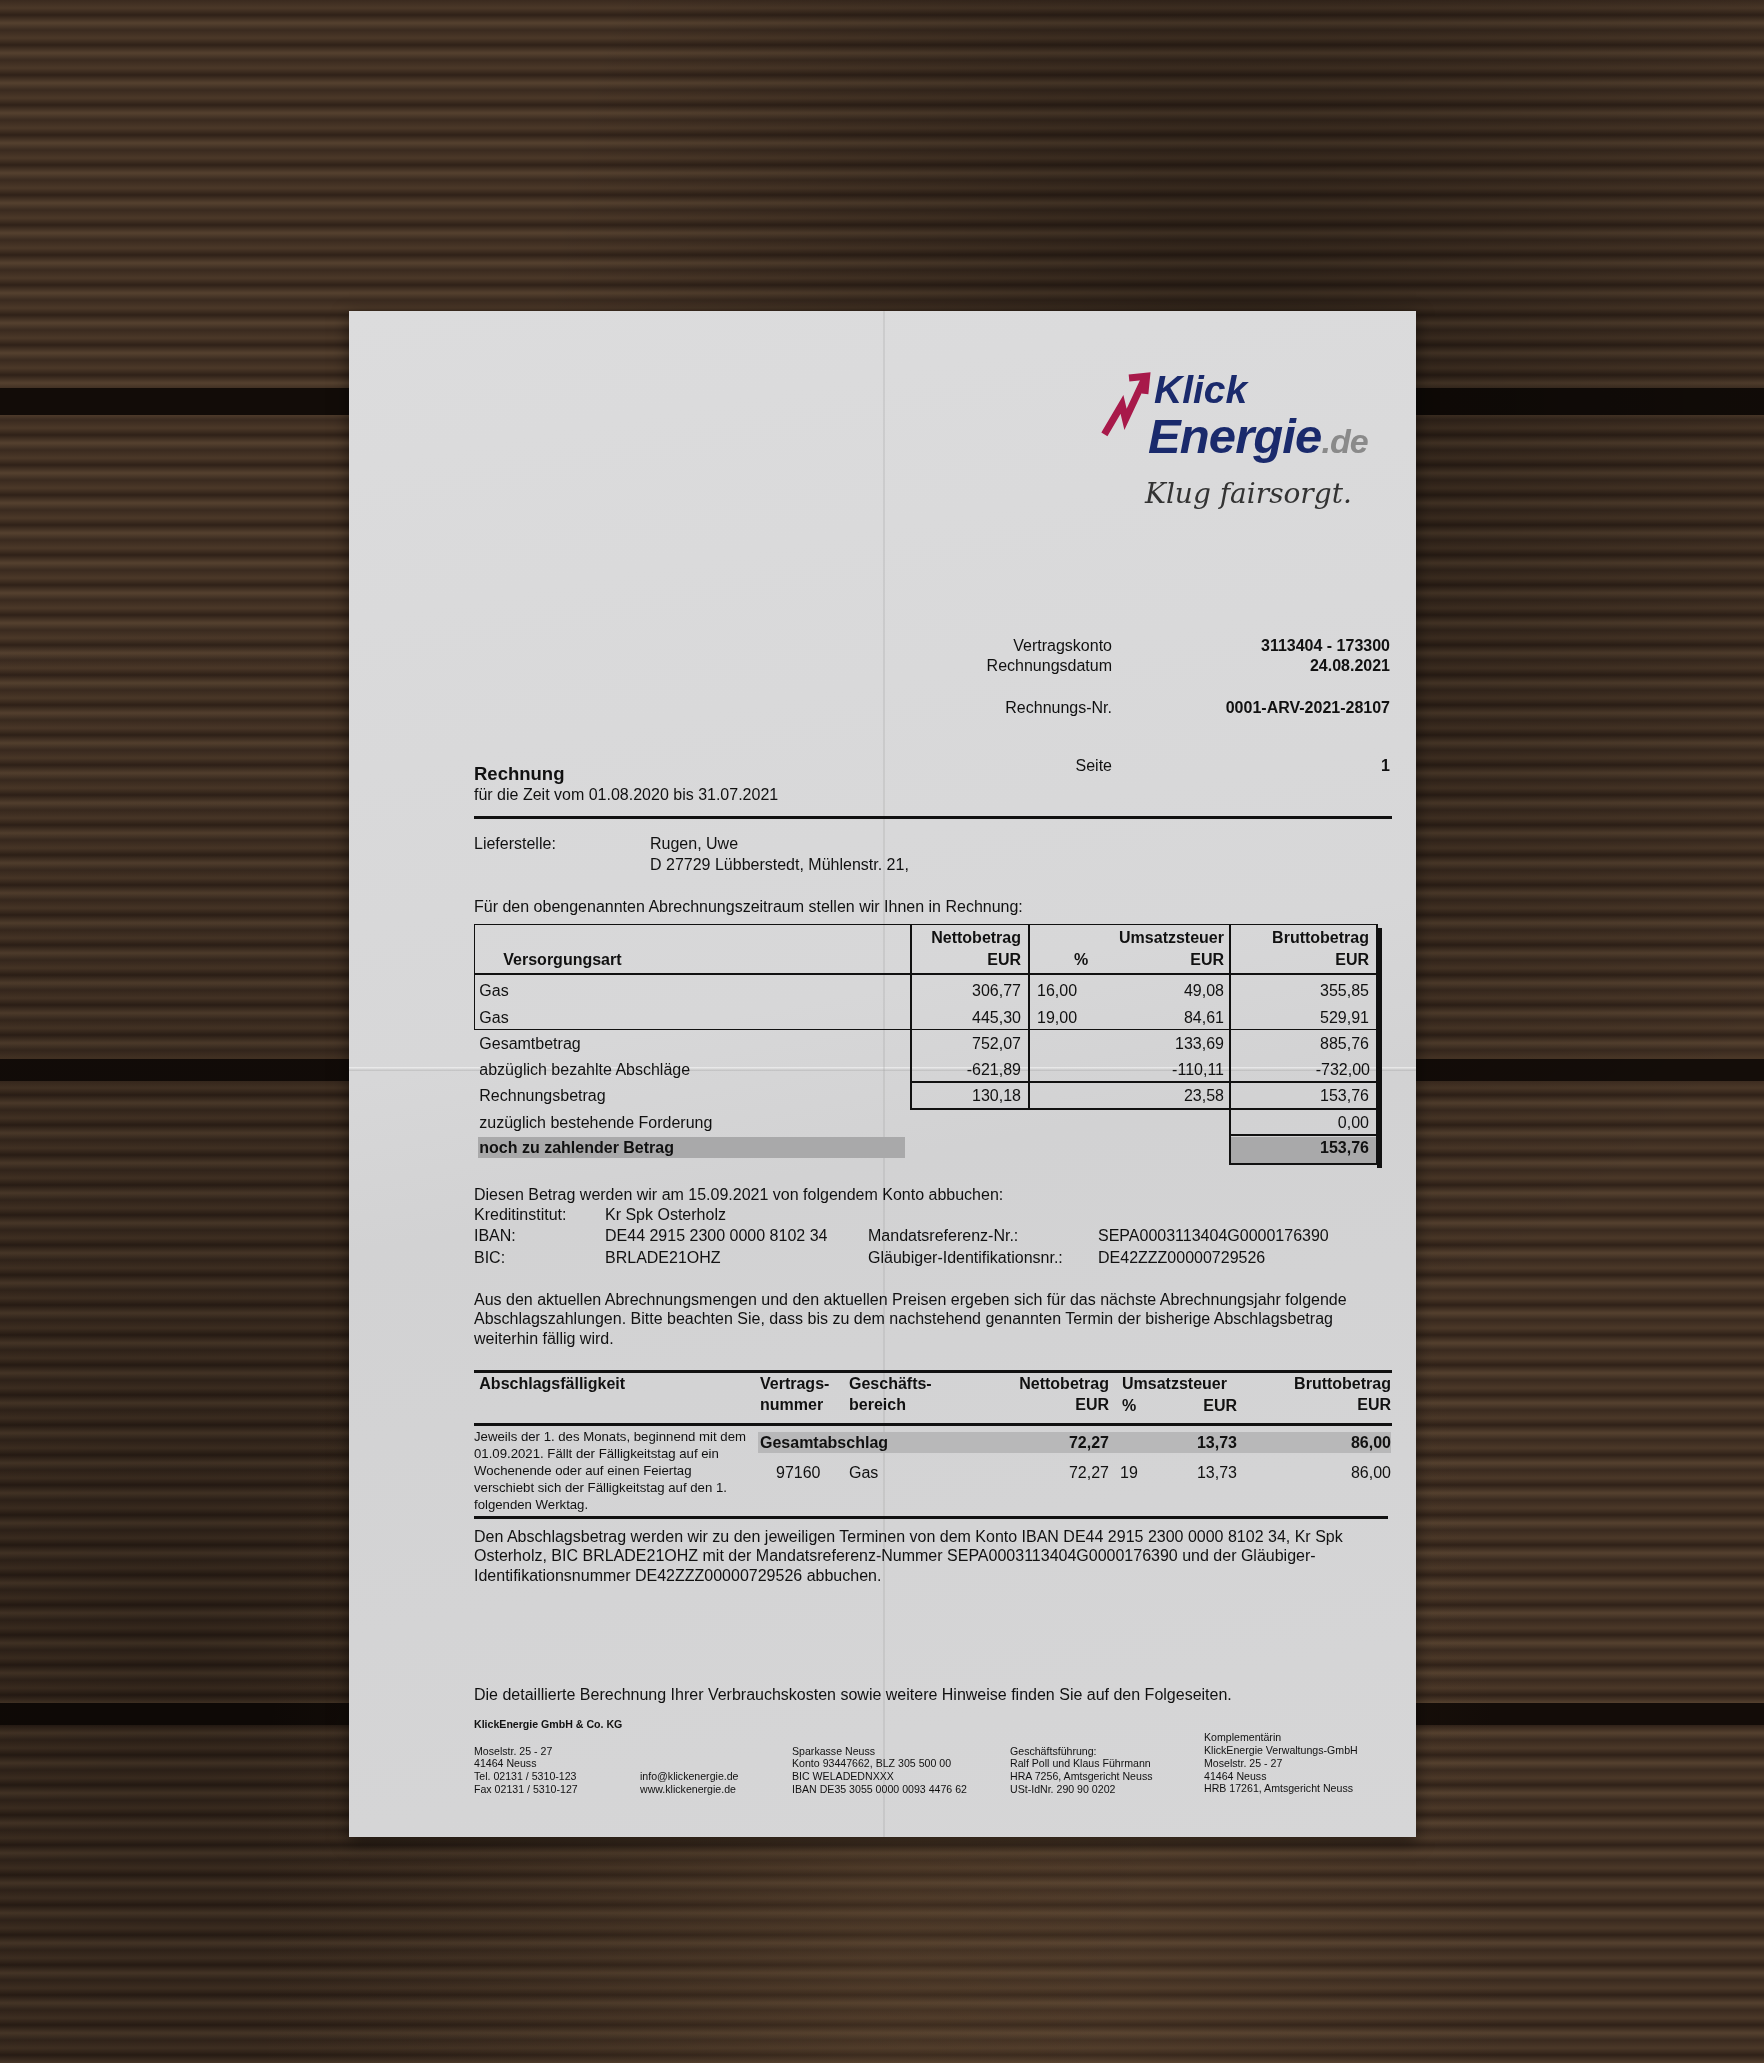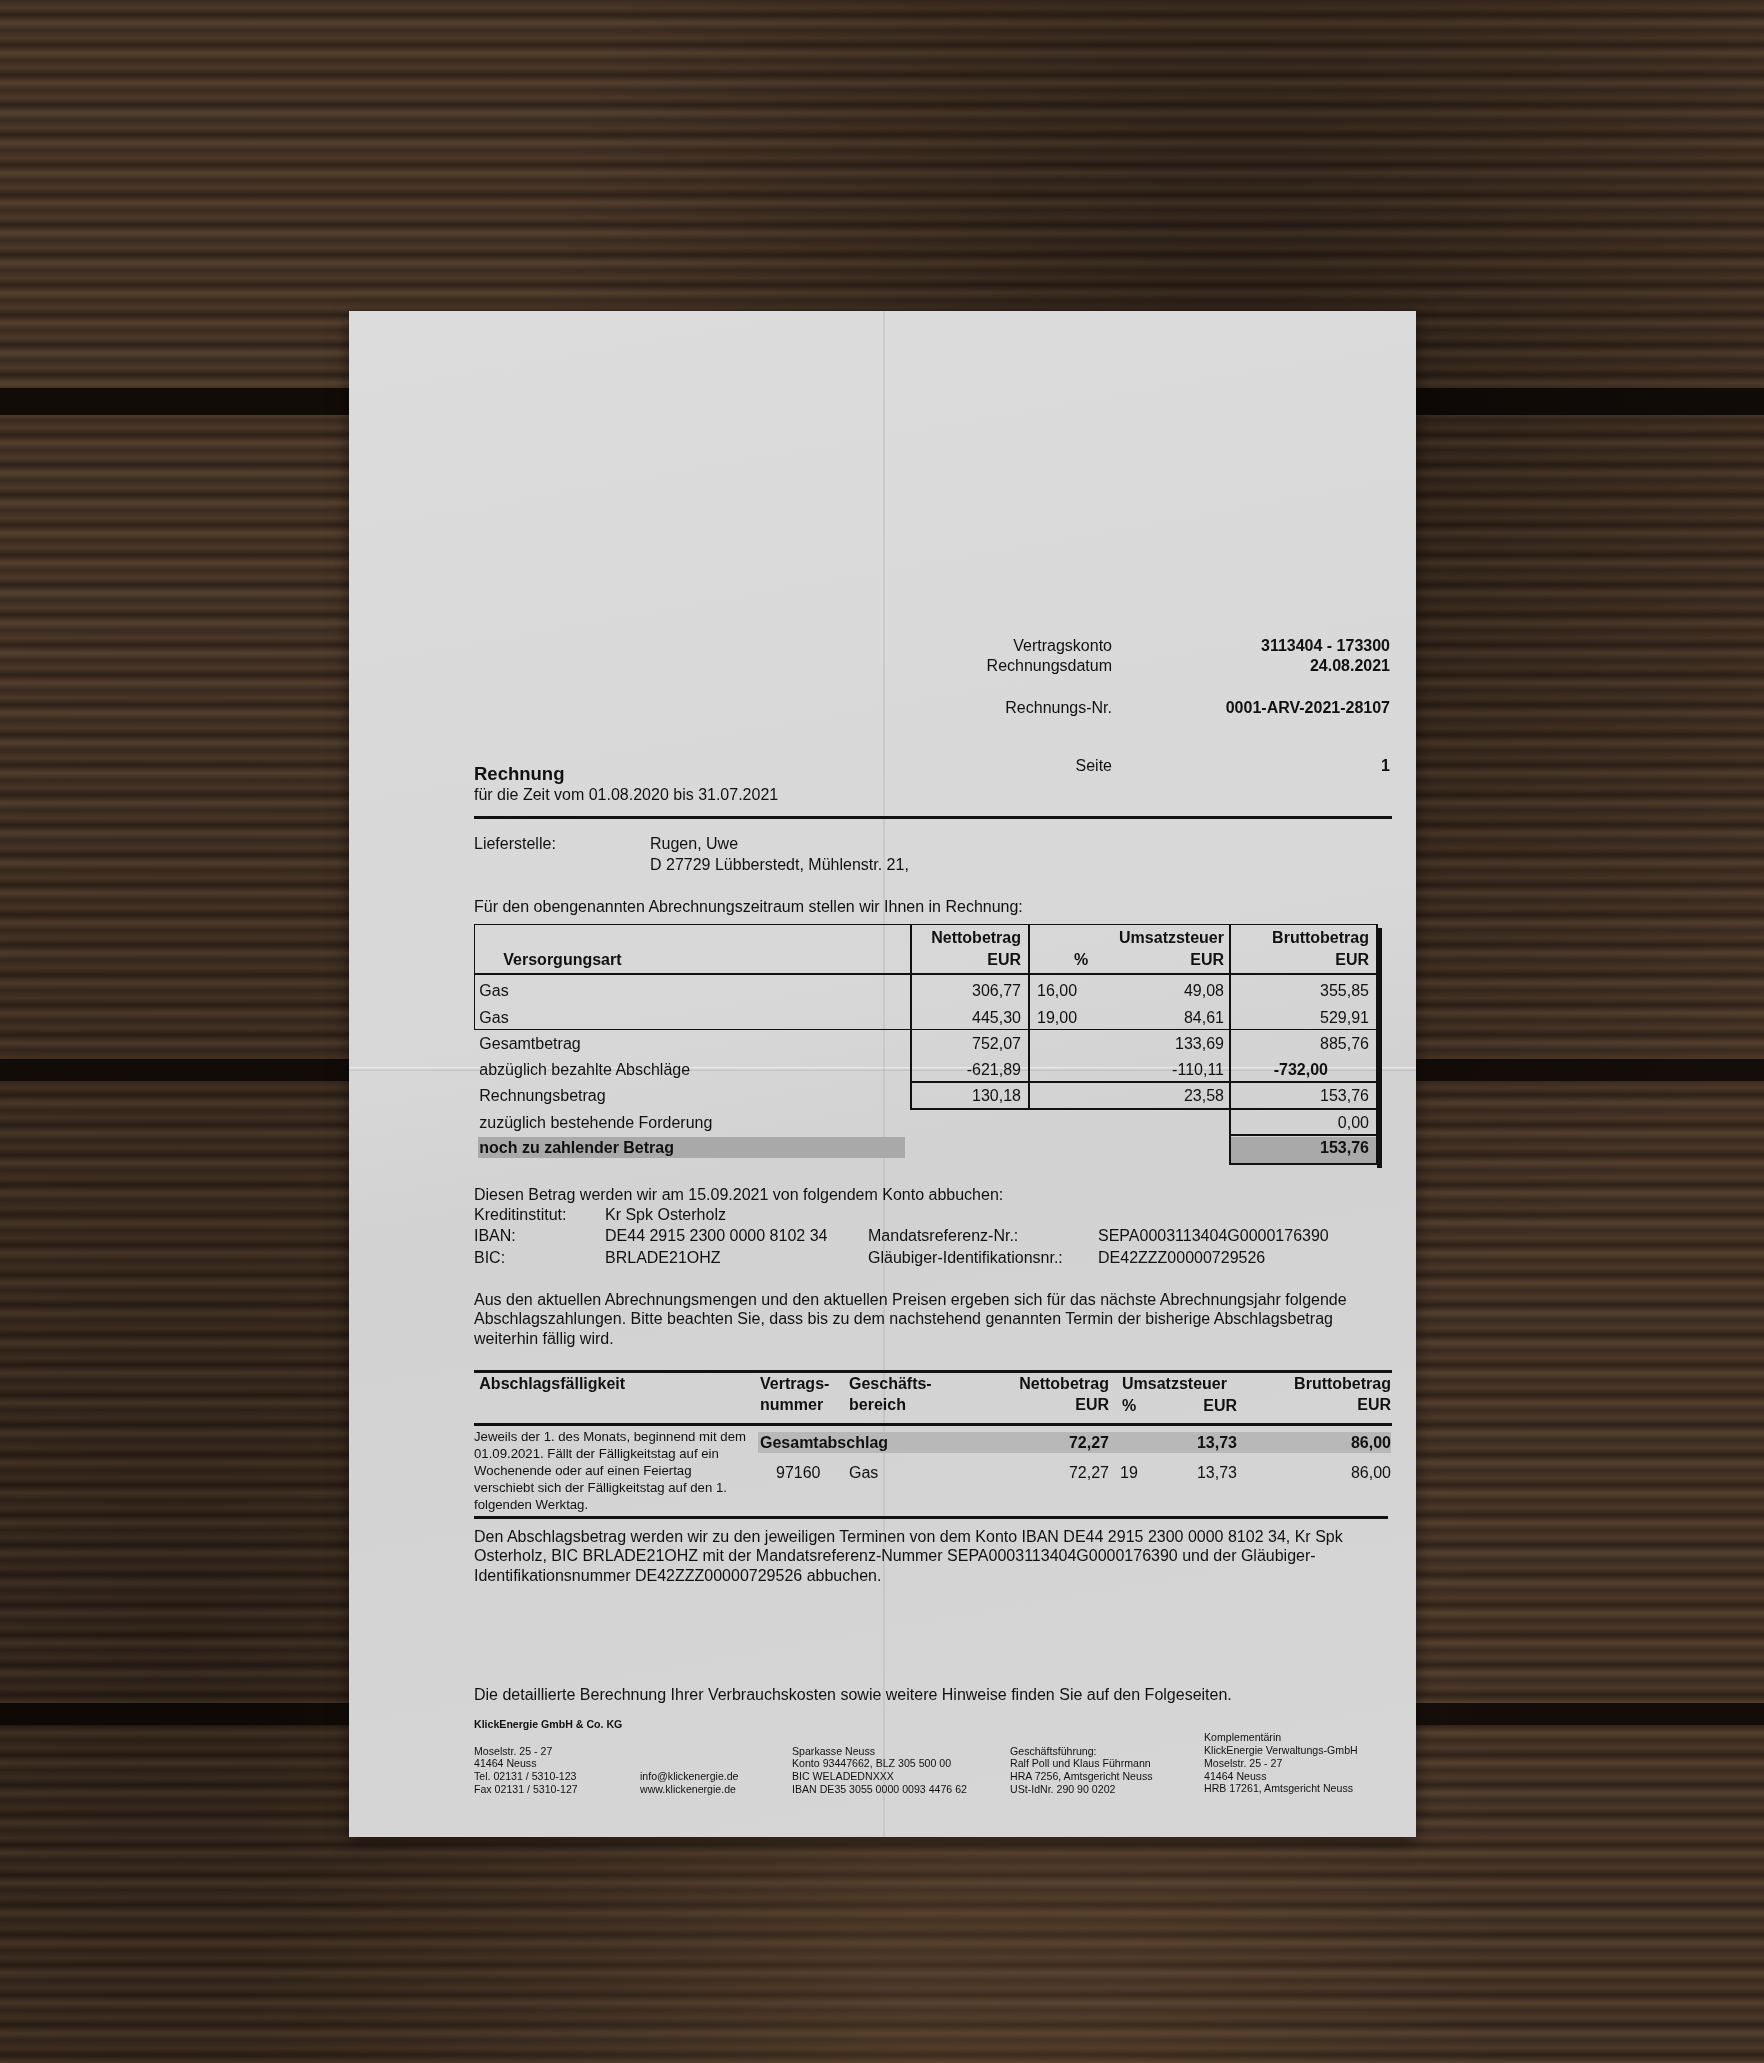--- a/index.html
+++ b/index.html
@@ -71,20 +71,29 @@
 </style>
 </head>
 <body>
 
 <div class="wood-overlay"></div>
 
 <div class="paper">
   <div class="fold-h"></div>
   <div class="fold-v"></div>
 
+  <div class="logo">
+    <svg width="53" height="66" viewBox="0 0 60 75">
+      <polyline points="6,72 26,38 30,55 52,8" fill="none" stroke="#a8194a" stroke-width="8" stroke-linejoin="miter"></polyline>
+      <polyline points="34,8 54,6 52,26" fill="none" stroke="#a8194a" stroke-width="8"></polyline>
+    </svg>
+    <div class="logo-klick">Klick</div>
+    <div class="logo-energie"><span>Energie</span><span class="logo-de">.de</span></div>
+    <div class="logo-claim">Klug fairsorgt.</div>
+  </div>
 
 
   <div class="meta">
     <div class="row" style="top:0px">
       <span class="lbl">Vertragskonto</span>
       <span class="val">3113404 - 173300</span>
     </div>
     <div class="row" style="top:20px">
       <span class="lbl">Rechnungsdatum</span>
       <span class="val">24.08.2021</span>
@@ -150,21 +159,21 @@
     <div class="cell rt" style="left:757px;width:138px;top:85px;">529,91</div>
 
     <div class="cell" style="left:5.3px;top:111px;">Gesamtbetrag</div>
     <div class="cell rt" style="left:438px;width:109px;top:111px;">752,07</div>
     <div class="cell rt" style="left:618px;width:132px;top:111px;">133,69</div>
     <div class="cell rt" style="left:757px;width:138px;top:111px;">885,76</div>
 
     <div class="cell" style="left:5.3px;top:137px;">abzüglich bezahlte Abschläge</div>
     <div class="cell rt" style="left:438px;width:109px;top:137px;">-621,89</div>
     <div class="cell rt" style="left:618px;width:132px;top:137px;">-110,11</div>
-    <div class="cell rt" style="left:716px;width:138px;top:137px;font-weight:bold;">-732,00</div>
+    <div class="cell rt" style="left:758px;width:138px;top:137px;">-732,00</div>
 
     <div class="cell" style="left:5.3px;top:163px;">Rechnungsbetrag</div>
     <div class="cell rt" style="left:438px;width:109px;top:163px;">130,18</div>
     <div class="cell rt" style="left:618px;width:132px;top:163px;">23,58</div>
     <div class="cell rt" style="left:757px;width:138px;top:163px;">153,76</div>
 
     <div class="cell" style="left:5.3px;top:190px;">zuzüglich bestehende Forderung</div>
     <div class="cell rt" style="left:757px;width:138px;top:190px;">0,00</div>
 
     <div class="shade" style="position:absolute;left:3.5px;top:213px;width:427px;height:21px;"></div>

